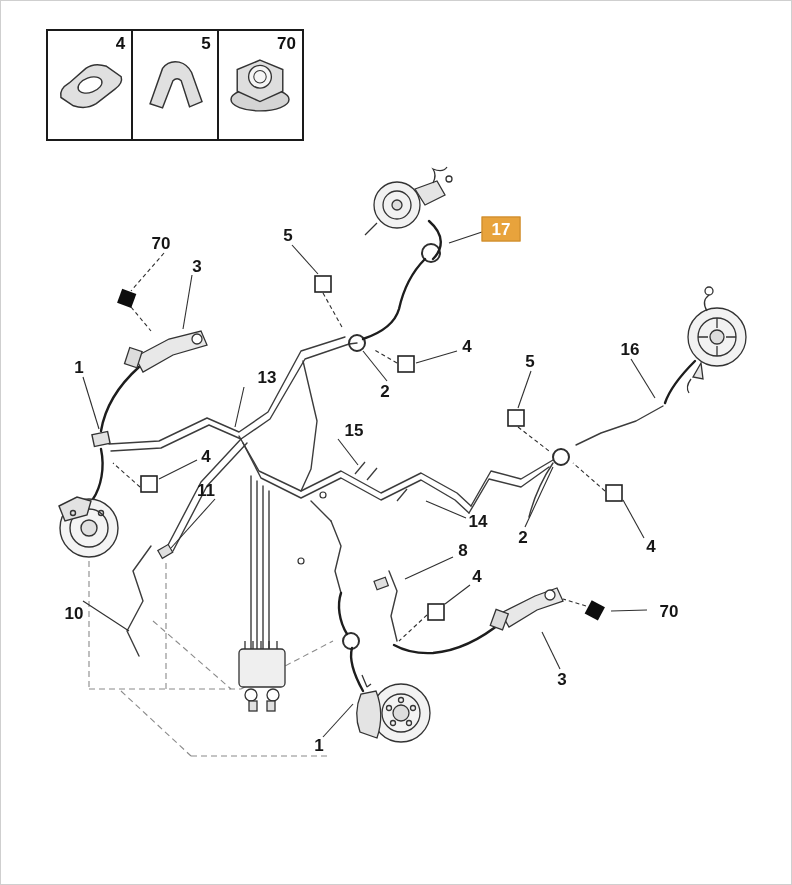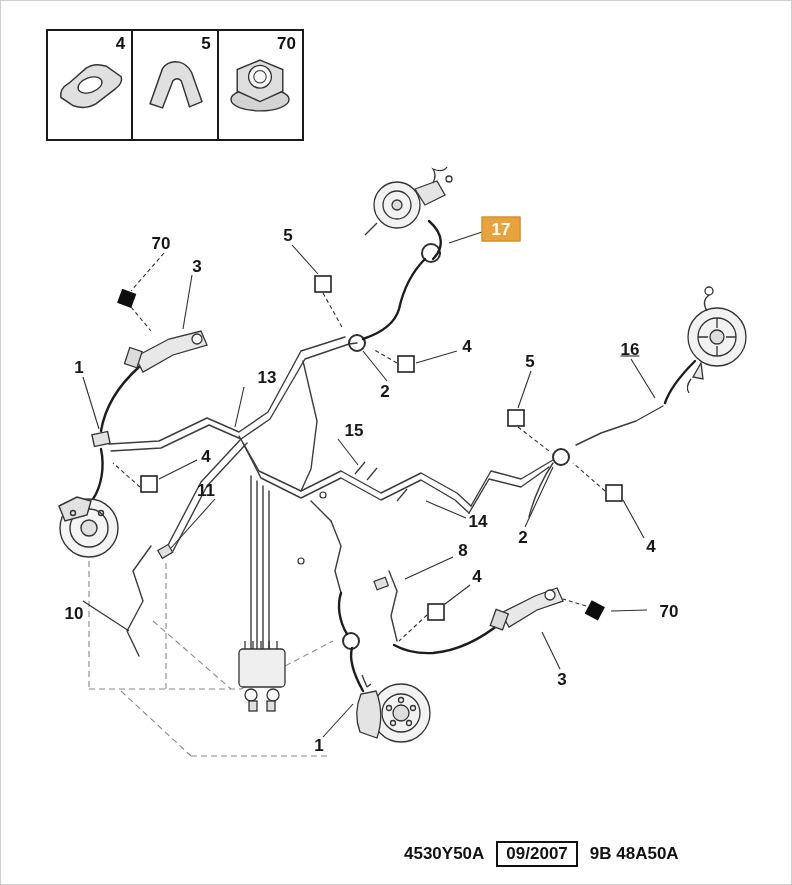--- a/index.html
+++ b/index.html
@@ -251,34 +251,29 @@
   <div class="callout-layer">
       <div class="callout" style="left: 160px; top: 242px;">70</div>
       <div class="callout" style="left: 196px; top: 265px;">3</div>
       <div class="callout" style="left: 78px; top: 366px;">1</div>
       <div class="callout" style="left: 242px; top: 376px; margin-left: 24px;">13</div>
       <div class="callout" style="left: 287px; top: 234px;">5</div>
       <div class="callout highlighted" style="left: 500px; top: 228px; text-align: center;">17</div>
       <div class="callout" style="left: 384px; top: 390px;">2</div>
       <div class="callout" style="left: 466px; top: 345px;">4</div>
       <div class="callout" style="left: 529px; top: 360px;">5</div>
-      <div class="callout" style="left: 629px; top: 348px; text-decoration: underline;">16</div>
+      <div class="callout" style="left: 629px; top: 348px;">16</div>
       <div class="callout" style="left: 522px; top: 536px;">2</div>
       <div class="callout" style="left: 650px; top: 545px;">4</div>
       <div class="callout" style="left: 205px; top: 455px;">4</div>
       <div class="callout" style="left: 205px; top: 489px;">11</div>
       <div class="callout" style="left: 333px; top: 429px; margin-left: 20px;">15</div>
       <div class="callout" style="left: 477px; top: 520px;">14</div>
       <div class="callout" style="left: 462px; top: 549px;">8</div>
       <div class="callout" style="left: 476px; top: 575px;">4</div>
       <div class="callout" style="left: 73px; top: 612px;">10</div>
       <div class="callout" style="left: 561px; top: 678px;">3</div>
       <div class="callout" style="left: 668px; top: 610px;">70</div>
       <div class="callout" style="left: 318px; top: 744px;">1</div>
     </div>
 
-  <div class="footer">
-    <span>4530Y50A</span>
-    <span class="date-box">09/2007</span>
-    <span>9B 48A50A</span>
-  </div>
 
 </div>
 
 </body></html>

